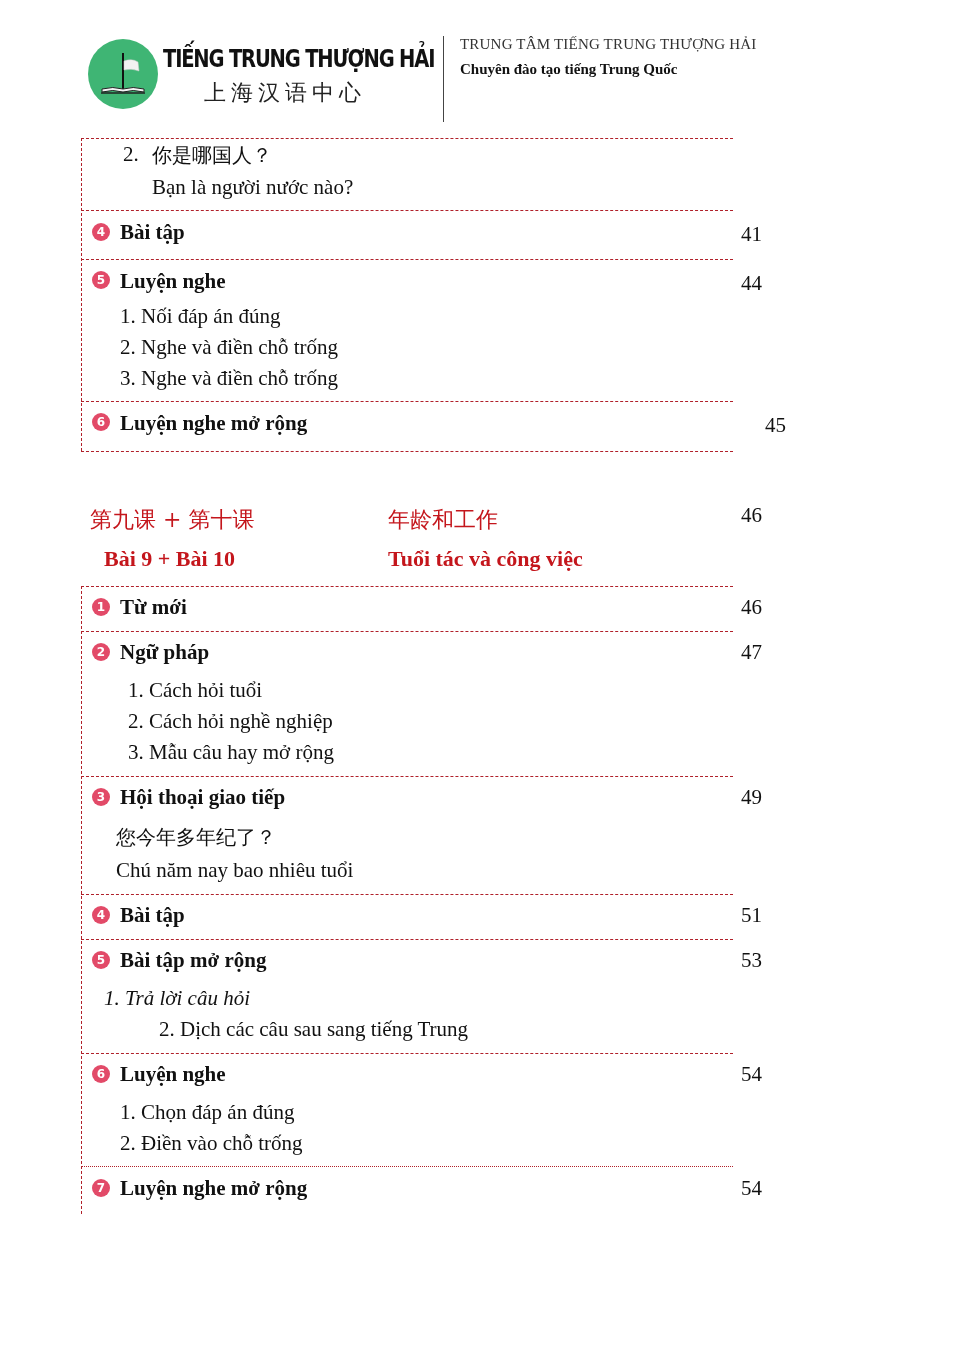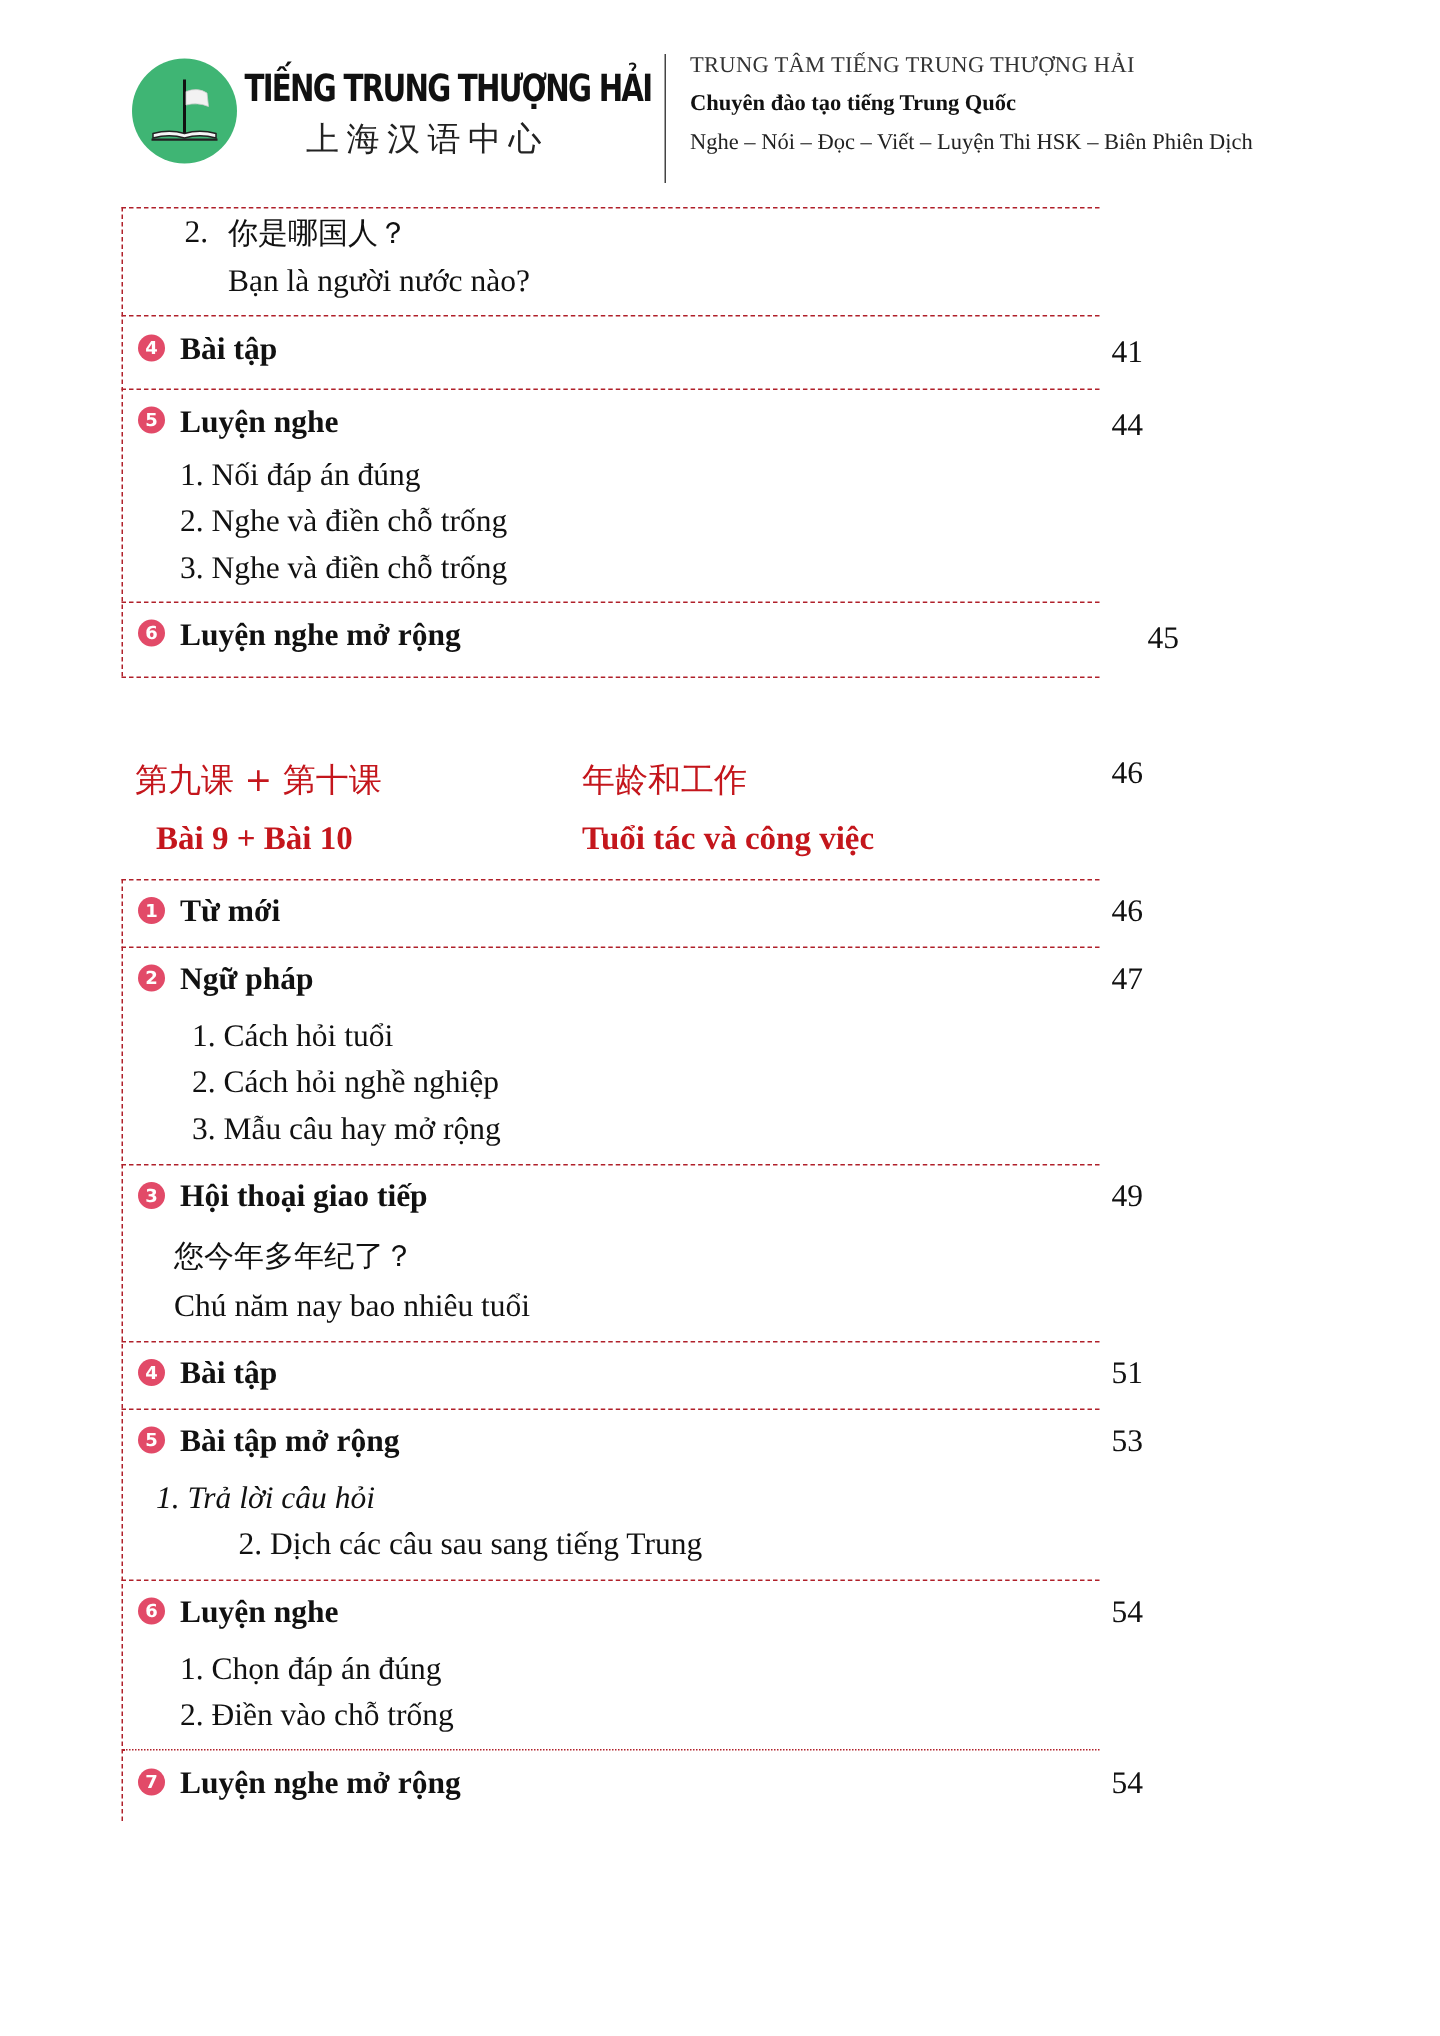--- a/index.html
+++ b/index.html
@@ -52,21 +52,20 @@
       <path d="M14 50 Q25 47 35 50 Q45 47 56 50 L56 53 Q45 50 35 53 Q25 50 14 53 Z" fill="#f5f5f5" stroke="#222" stroke-width="1"></path>
       <line x1="13" y1="54" x2="57" y2="54" stroke="#222" stroke-width="1.5"></line>
     </svg>
   </div>
   <div class="brand-name">TIẾNG TRUNG THƯỢNG HẢI</div>
   <div class="brand-cn">上海汉语中心</div>
   <div class="header-divider"></div>
   <div class="header-right">
     <div class="hr-line1">TRUNG TÂM TIẾNG TRUNG THƯỢNG HẢI</div>
     <div class="hr-line2">Chuyên đào tạo tiếng Trung Quốc</div>
-    <div class="hr-line3">Nghe – Nói – Đọc – Viết – Luyện Thi HSK – Biên Phiên Dịch</div>
   </div>
 </div>
 
 <div class="toc">
 
   <div class="box" style="top:138px; height:313px;"></div>
   <div class="hline" style="top:138px;"></div>
 
   <div>
     <span class="sub" style="left:123px; top:142px;">2.</span>

